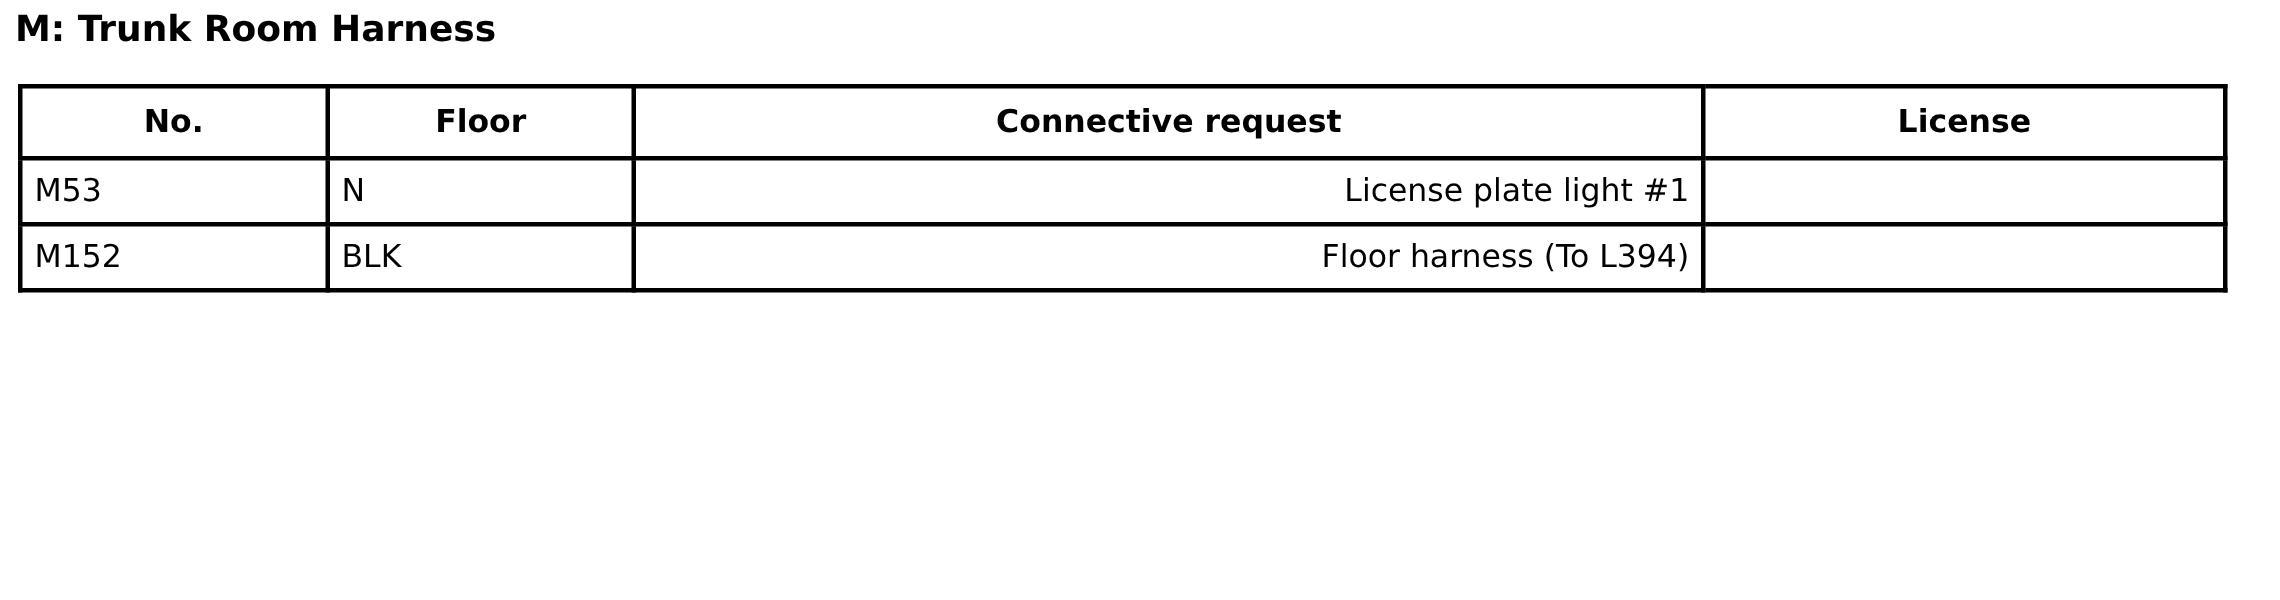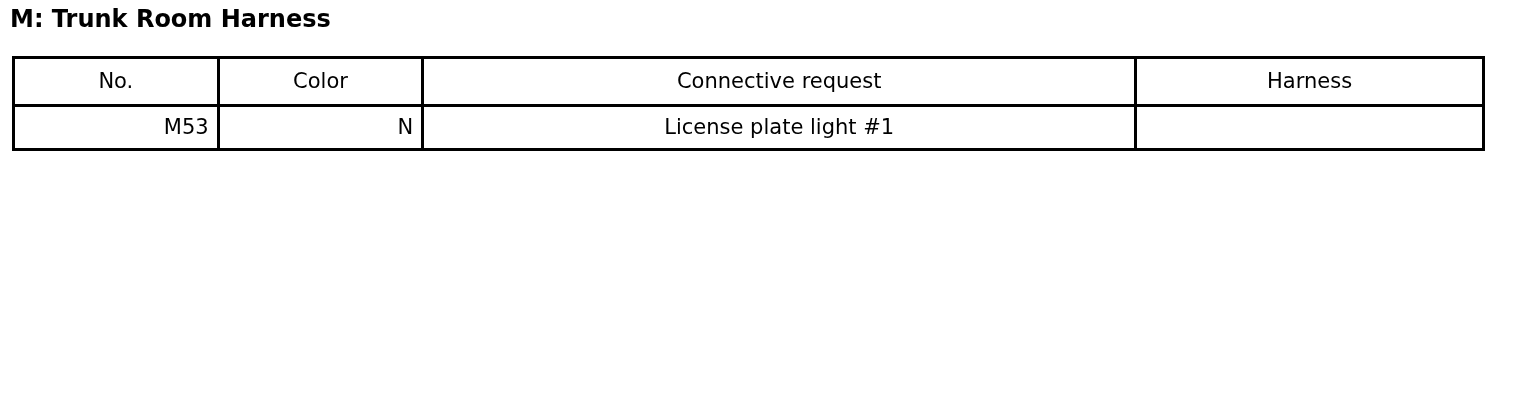--- a/index.html
+++ b/index.html
@@ -53,64 +53,70 @@
     padding: 0 8px;
     font-size: 21px;
     line-height: 41px;
     font-weight: normal;
     vertical-align: middle;
     overflow: hidden;
     white-space: nowrap;
   }
 
   table.harness-table thead th {
-    font-weight: normal;
+    font-weight: bold;
     text-align: center;
     height: 45px;
     line-height: 45px;
   }
 
   
   .col-no       { width: 203px; }
   .col-color    { width: 203px; }
   .col-position { width: 707px; }
   .col-remarks  { width: 345px; }
 
   .cell-no,
-  .cell-color    { text-align: right; }
+  .cell-color    { text-align: left; }
   .cell-position,
-  .cell-remarks  { text-align: center; padding-left: 9px; }
+  .cell-remarks  { text-align: right; padding-left: 9px; }
 </style>
 </head>
 <body>
 
 <div class="page">
 
   <div class="page-title">M: Trunk Room Harness</div>
 
   <div class="table-wrap">
     <table class="harness-table">
       <colgroup>
         <col class="col-no">
         <col class="col-color">
         <col class="col-position">
         <col class="col-remarks">
       </colgroup>
       <thead>
         <tr>
           <th>No.</th>
-          <th>Color</th>
+          <th>Floor</th>
           <th>Connective request</th>
-          <th>Harness</th>
+          <th>License</th>
         </tr>
       </thead>
       <tbody>
         <tr>
           <td class="cell-no">M53</td>
           <td class="cell-color">N</td>
           <td class="cell-position">License plate light #1</td>
           <td class="cell-remarks"></td>
         </tr>
+        <tr>
+          <td class="cell-no">M152</td>
+          <td class="cell-color">BLK</td>
+          <td class="cell-position">Floor harness (To L394)</td>
+          <td class="cell-remarks"></td>
+        </tr>
       </tbody>
     </table>
   </div>
 
 </div>
 
 </body></html>

